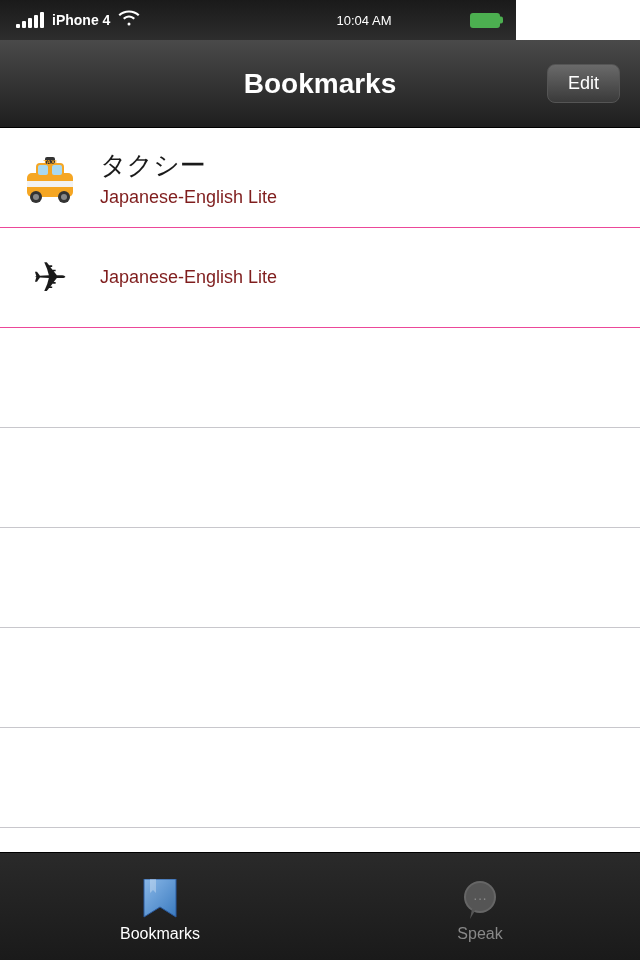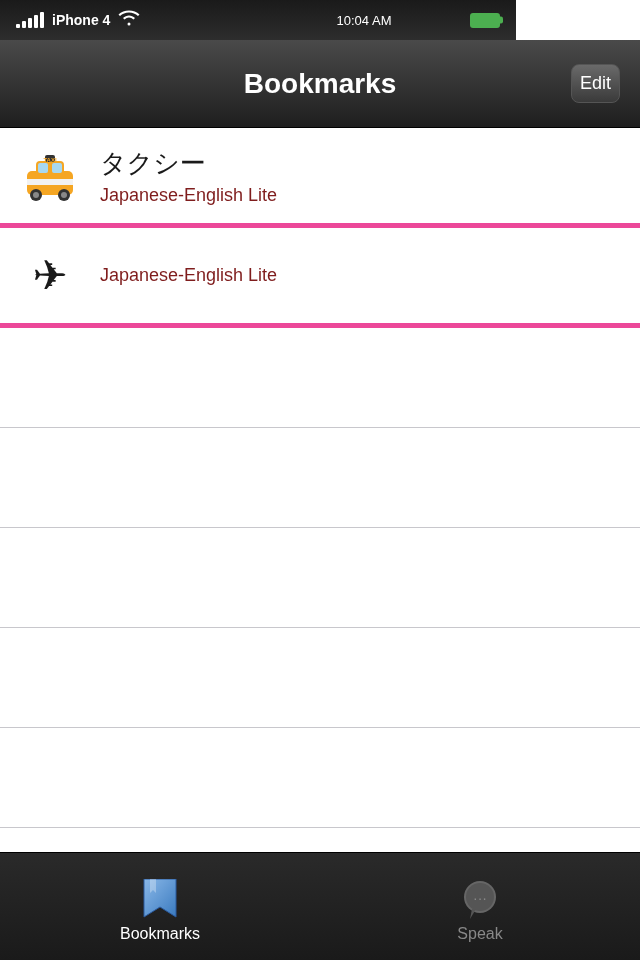--- a/index.html
+++ b/index.html
@@ -94,37 +94,37 @@
       font-size: 28px;
       font-weight: bold;
     }
     .edit-btn {
       position: absolute;
       right: 20px;
       background: linear-gradient(to bottom, #6a6a6a, #3a3a3a);
       color: white;
       border: 1px solid #555;
       border-radius: 8px;
-      padding: 8px 8px;
+      padding: 8px 20px;
       font-size: 18px;
       cursor: pointer;
     }
 
     
     .list-container {
       width: 640px;
       background: #fff;
     }
     .list-item {
       width: 640px;
       height: 100px;
       display: flex;
       align-items: center;
       padding: 0 20px;
-      border-bottom: 5px solid #ec4899;
+      border-bottom: 1px solid #ec4899;
       background: white;
       gap: 20px;
     }
     .item-icon {
       width: 60px;
       height: 60px;
       display: flex;
       align-items: center;
       justify-content: center;
       flex-shrink: 0;

